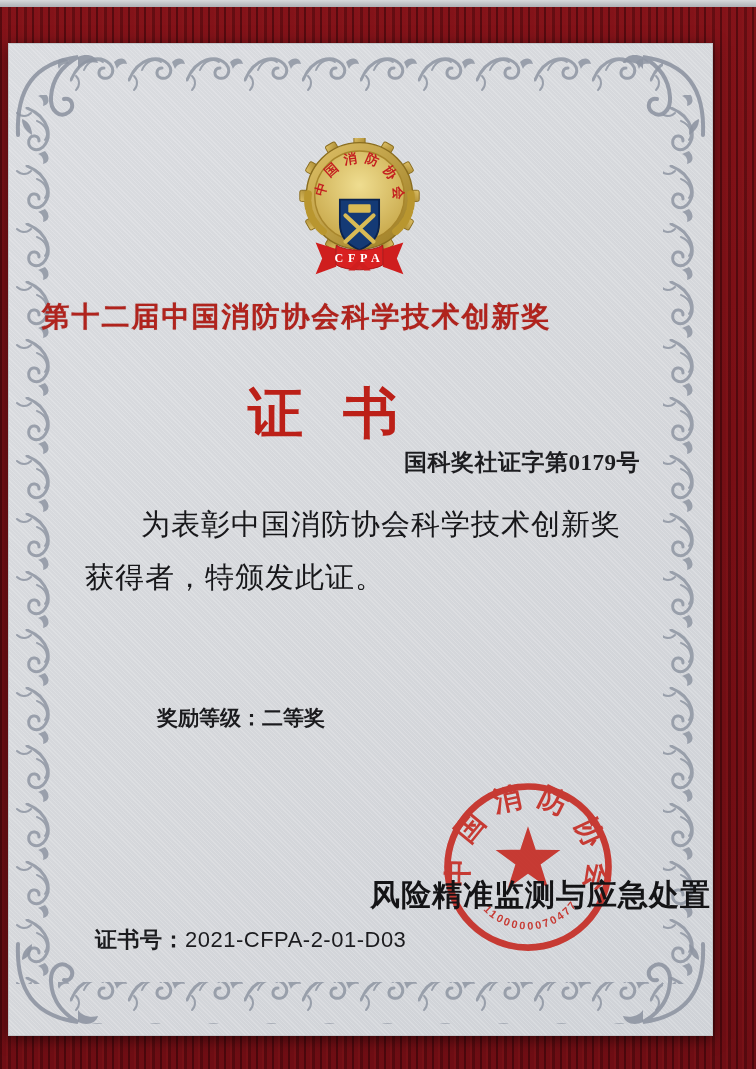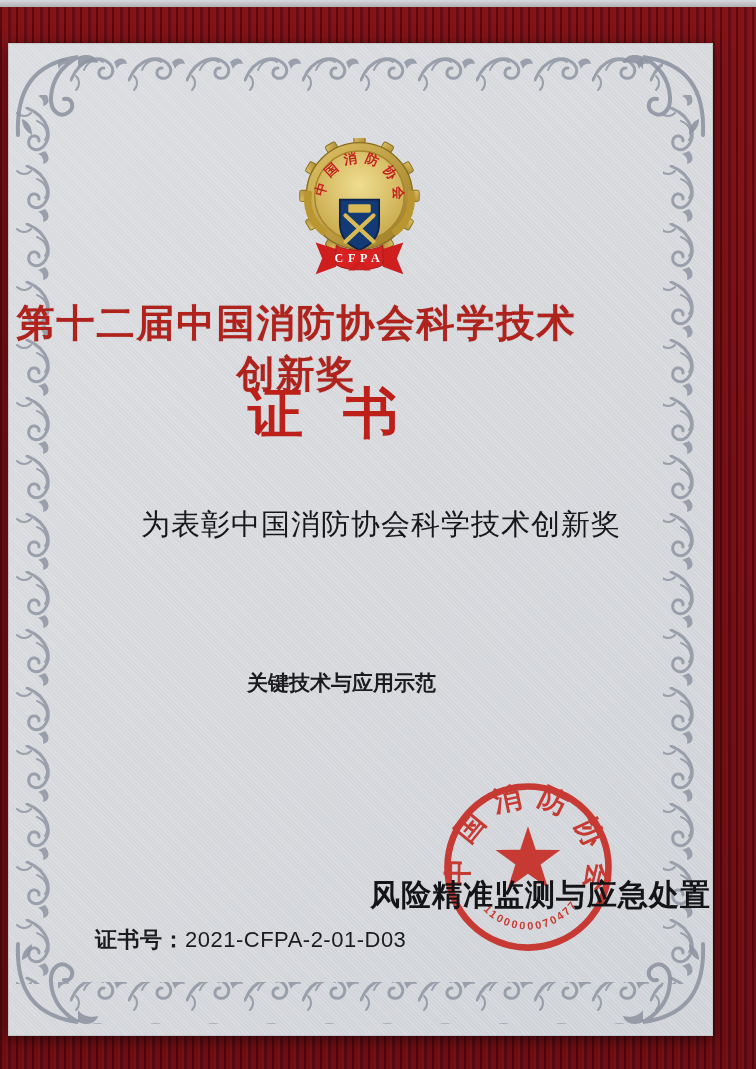--- a/index.html
+++ b/index.html
@@ -25,21 +25,21 @@
     position:absolute;left:8px;top:43px;width:705px;height:993px;
     background:
       repeating-linear-gradient(45deg, rgba(255,255,255,.18) 0 1px, rgba(0,0,0,0) 1px 3px),
       linear-gradient(135deg,#dadce0 0%,#d5d7db 55%,#cfd2d7 100%);
     box-shadow:0 3px 14px rgba(0,0,0,.55), inset 0 0 0 1px #c2c5c9;
   }
   .orn{position:absolute;left:4px;top:6px;}
   .emblem{position:absolute;left:279px;top:95px;width:145px;height:140px;}
   .title{
     position:absolute;left:0;top:255px;width:577px;margin:0;
-    text-align:center;font-size:38px;font-weight:700;letter-spacing:2px;
+    text-align:center;font-size:28px;font-weight:700;letter-spacing:2px;
     color:#b0231d;text-shadow:0 0 1px rgba(120,10,10,.4);
     font-family:"Liberation Serif","DejaVu Serif",serif;
   }
   .doc-word{
     position:absolute;left:236px;top:330px;margin:4px;
     font-size:55px;font-weight:700;letter-spacing:40px;
     color:#bc2018;white-space:nowrap;
   }
   .license{
     position:absolute;left:396px;top:404px;
@@ -151,25 +151,27 @@
         <path d="M50,115 C62,122 88,122 100,115 L100,136 C88,143 62,143 50,136 Z" fill="#d92121" stroke="#a81414" stroke-width="1"></path>
         <path d="M63,142 L75,130 L87,142 L80,142 L75,136 L70,142 Z" fill="#cf1e1e"></path>
         <text x="75" y="133" text-anchor="middle" font-size="13" font-weight="700" fill="#ffffff" letter-spacing="5" font-family="Liberation Serif,DejaVu Serif,serif">CFPA</text>
       </g>
     </svg>
 
     <h1 class="title">第十二届中国消防协会科学技术创新奖</h1>
 
     <div class="doc-word">证书</div>
 
+    <div class="license">国科奖社证字第0179号</div>
 
     <p class="cite l1">为表彰中国消防协会科学技术创新奖</p>
+    <p class="cite l2">获得者，特颁发此证。</p>
 
-    <div class="field f-project2">关键技术与应用示范</div>
 
+    <div class="field f-grade"><span class="f-label">奖励等级：</span><span>二等奖</span></div>
 
 
     <svg class="seal" width="190" height="180" viewBox="0 0 200 190">
       <defs>
         <path id="sealArc" d="M40,116 A64,64 0 1 1 160,116" fill="none"></path>
         <path id="sealNum" d="M50,136 A64,64 0 0 0 150,136" fill="none"></path>
       </defs>
       <g opacity="0.88">
         <circle cx="100" cy="94" r="85" fill="none" stroke="#c5251d" stroke-width="7"></circle>
         <polygon points="100,51 108.2,75.7 134.2,75.9 113.3,91.3 121.2,116.1 100,101 78.8,116.1 86.7,91.3 65.8,75.9 91.8,75.7" fill="#c5251d"></polygon>

